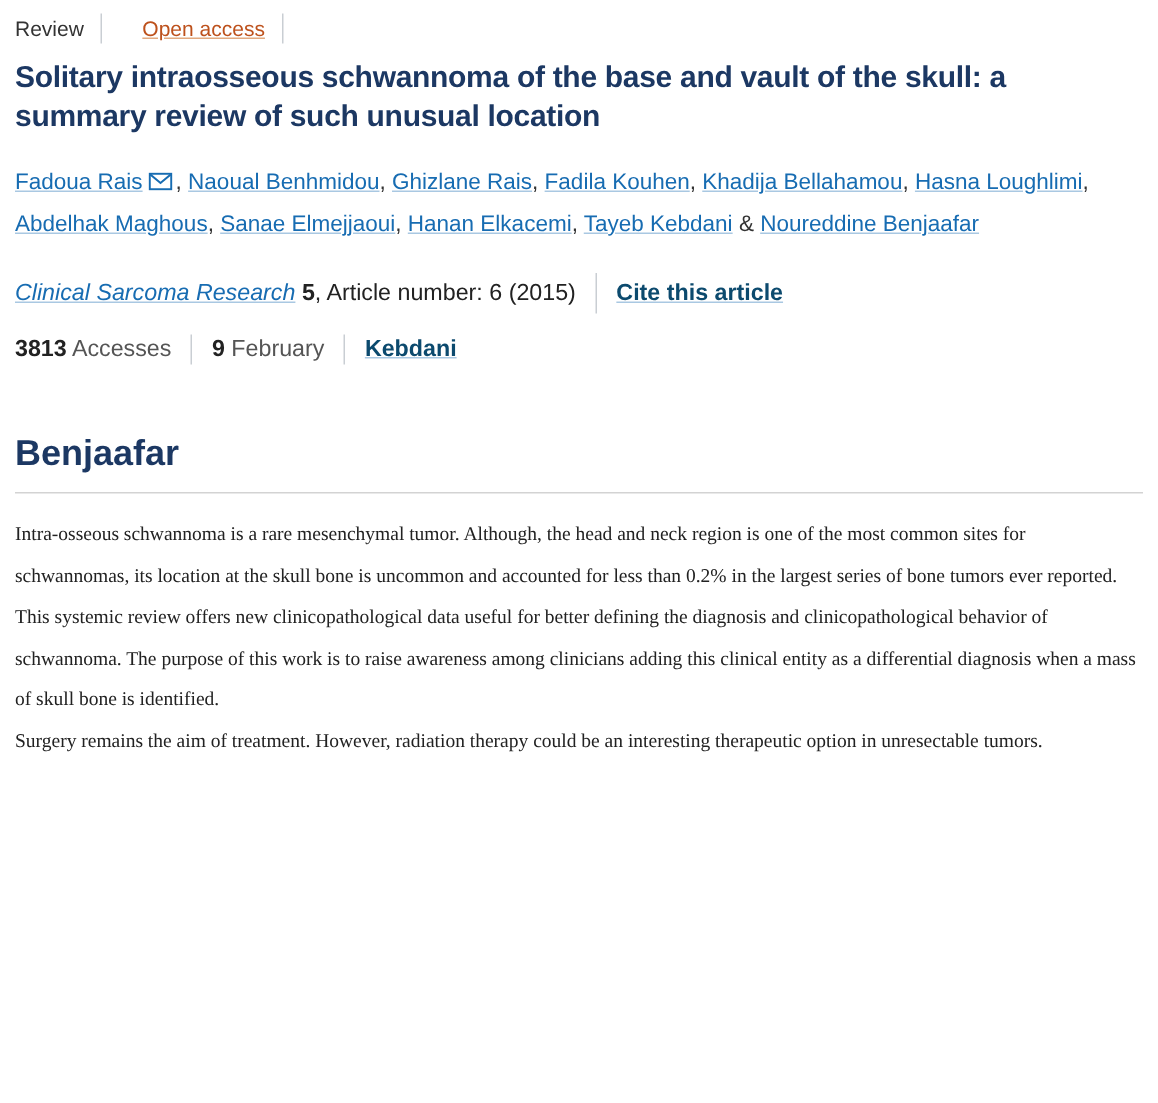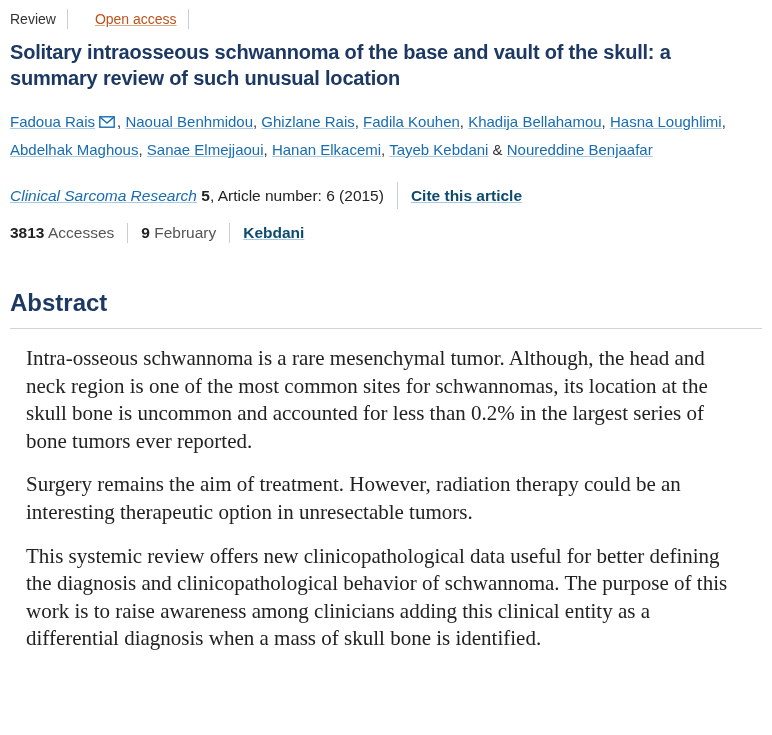--- a/index.html
+++ b/index.html
@@ -101,23 +101,23 @@
     font-size: 24px;
     font-weight: 700;
     margin: 46px 0 11px 0;
   }
   hr.rule {
     border: none;
     border-top: 1px solid #d3d3d3;
     margin: 0 0 13px 0;
   }
   .abs-p {
-    margin: 16px;
+    margin: 0;
     font-family: "Liberation Serif", serif;
-    font-size: 21px;
+    font-size: 13px;
     line-height: 27.6px;
     color: #222222;
   }
 </style>
 </head>
 <body>
 
 <div class="page">
 
   <div class="meta-line">
@@ -144,22 +144,22 @@
   </div>
 
   <div class="metrics-line">
     <span><b class="num">3813</b> <span class="gray">Accesses</span></span>
     <span class="vdiv"></span>
     <span><b class="num">9</b> <span class="gray">February</span></span>
     <span class="vdiv"></span>
     <a class="blue-link">Kebdani</a>
   </div>
 
-  <h2 class="abstract-heading">Abstract</h2>
+  <h2 class="abstract-heading">Benjaafar</h2>
   <hr class="rule">
 
   <div>
       <p class="abs-p">Intra-osseous schwannoma is a rare mesenchymal tumor. Although, the head and neck region is one of the most common sites for schwannomas, its location at the skull bone is uncommon and accounted for less than 0.2% in the largest series of bone tumors ever reported.</p>
+      <p class="abs-p">This systemic review offers new clinicopathological data useful for better defining the diagnosis and clinicopathological behavior of schwannoma. The purpose of this work is to raise awareness among clinicians adding this clinical entity as a differential diagnosis when a mass of skull bone is identified.</p>
       <p class="abs-p">Surgery remains the aim of treatment. However, radiation therapy could be an interesting therapeutic option in unresectable tumors.</p>
-      <p class="abs-p">This systemic review offers new clinicopathological data useful for better defining the diagnosis and clinicopathological behavior of schwannoma. The purpose of this work is to raise awareness among clinicians adding this clinical entity as a differential diagnosis when a mass of skull bone is identified.</p>
     </div>
 
 </div>
 
 </body></html>

